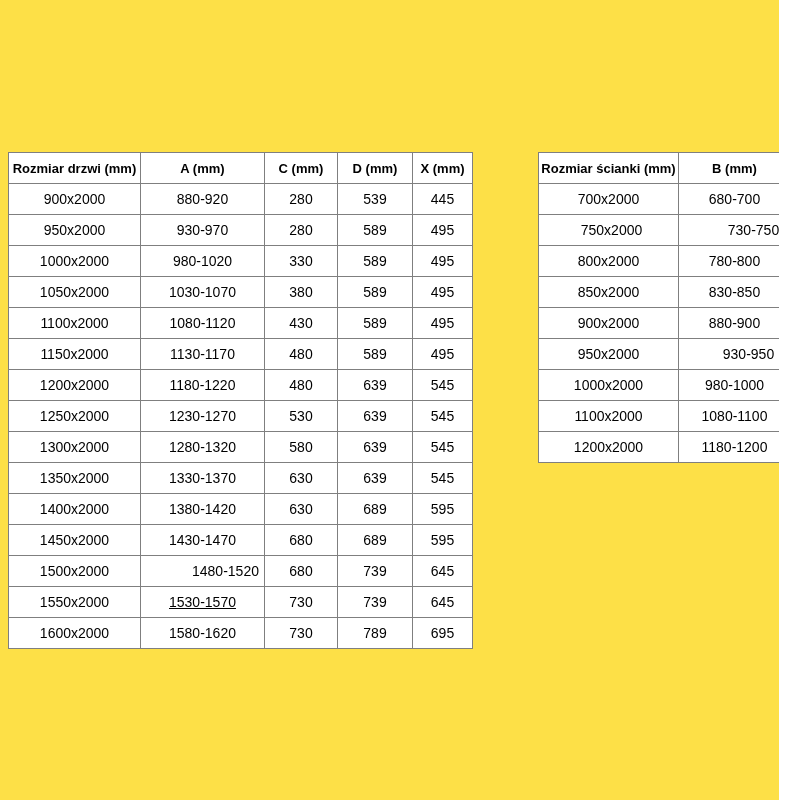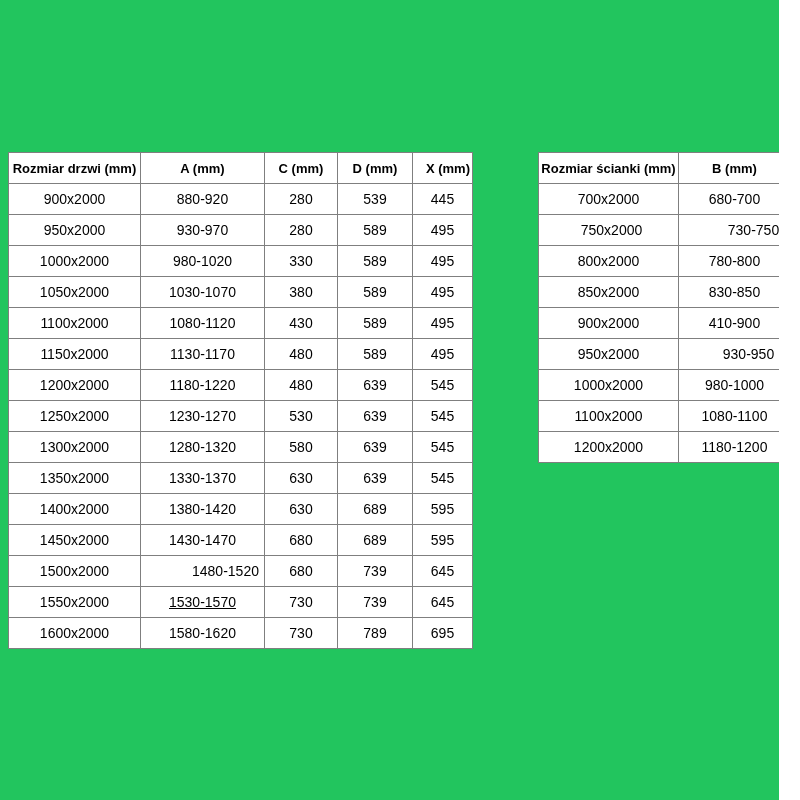--- a/index.html
+++ b/index.html
@@ -4,21 +4,21 @@
 <style>
   html, body {
     margin: 0;
     padding: 0;
     background: #ffffff;
   }
   .page {
     position: relative;
     width: 779px;
     height: 800px;
-    background: #22c55e;
+    background: #fde047;
     font-family: "Liberation Sans", sans-serif;
     color: #000000;
     overflow: hidden;
   }
   table.spec-table {
     position: absolute;
     border-collapse: collapse;
     table-layout: fixed;
     background: #ffffff;
   }
@@ -54,21 +54,21 @@
         <col style="width: 73px;">
         <col style="width: 75px;">
         <col style="width: 60px;">
       </colgroup>
       <thead>
         <tr>
           <th style="border-color: rgb(127, 127, 127); color: rgb(0, 0, 0);">Rozmiar drzwi (mm)</th>
           <th style="border-color: rgb(127, 127, 127); color: rgb(0, 0, 0);">A (mm)</th>
           <th style="border-color: rgb(127, 127, 127); color: rgb(0, 0, 0);">C (mm)</th>
           <th style="border-color: rgb(127, 127, 127); color: rgb(0, 0, 0);">D (mm)</th>
-          <th style="border-color: rgb(127, 127, 127); color: rgb(0, 0, 0); text-align: right;">X (mm)</th>
+          <th style="border-color: rgb(127, 127, 127); color: rgb(0, 0, 0);">X (mm)</th>
         </tr>
       </thead>
       <tbody>
         <tr>
           <td style="border-color: rgb(127, 127, 127); color: rgb(0, 0, 0);">900x2000</td>
           <td style="border-color: rgb(127, 127, 127); color: rgb(0, 0, 0);">880-920</td>
           <td style="border-color: rgb(127, 127, 127); color: rgb(0, 0, 0);">280</td>
           <td style="border-color: rgb(127, 127, 127); color: rgb(0, 0, 0);">539</td>
           <td style="border-color: rgb(127, 127, 127); color: rgb(0, 0, 0); margin-top: 24px;">445</td>
         </tr>
@@ -195,21 +195,21 @@
         <tr>
           <td style="border-color: rgb(127, 127, 127); color: rgb(0, 0, 0);">800x2000</td>
           <td style="border-color: rgb(127, 127, 127); color: rgb(0, 0, 0);">780-800</td>
         </tr>
         <tr>
           <td style="border-color: rgb(127, 127, 127); color: rgb(0, 0, 0);">850x2000</td>
           <td style="border-color: rgb(127, 127, 127); color: rgb(0, 0, 0);">830-850</td>
         </tr>
         <tr>
           <td style="border-color: rgb(127, 127, 127); color: rgb(0, 0, 0);">900x2000</td>
-          <td style="border-color: rgb(127, 127, 127); color: rgb(0, 0, 0);">410-900</td>
+          <td style="border-color: rgb(127, 127, 127); color: rgb(0, 0, 0);">880-900</td>
         </tr>
         <tr>
           <td style="border-color: rgb(127, 127, 127); color: rgb(0, 0, 0);">950x2000</td>
           <td style="border-color: rgb(127, 127, 127); color: rgb(0, 0, 0); padding-left: 30px;">930-950</td>
         </tr>
         <tr>
           <td style="border-color: rgb(127, 127, 127); color: rgb(0, 0, 0);">1000x2000</td>
           <td style="border-color: rgb(127, 127, 127); color: rgb(0, 0, 0);">980-1000</td>
         </tr>
         <tr>

